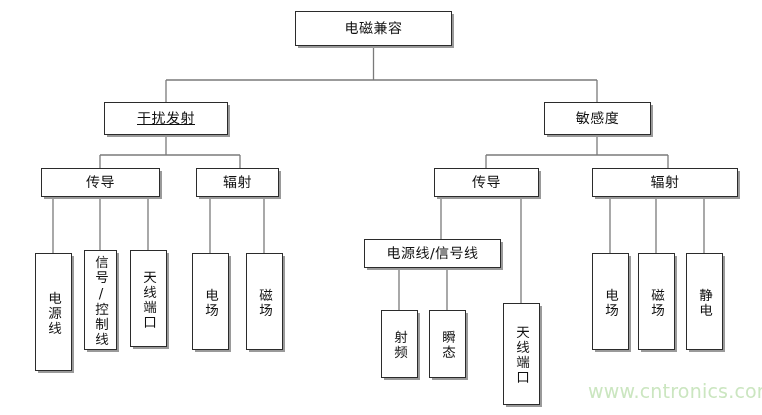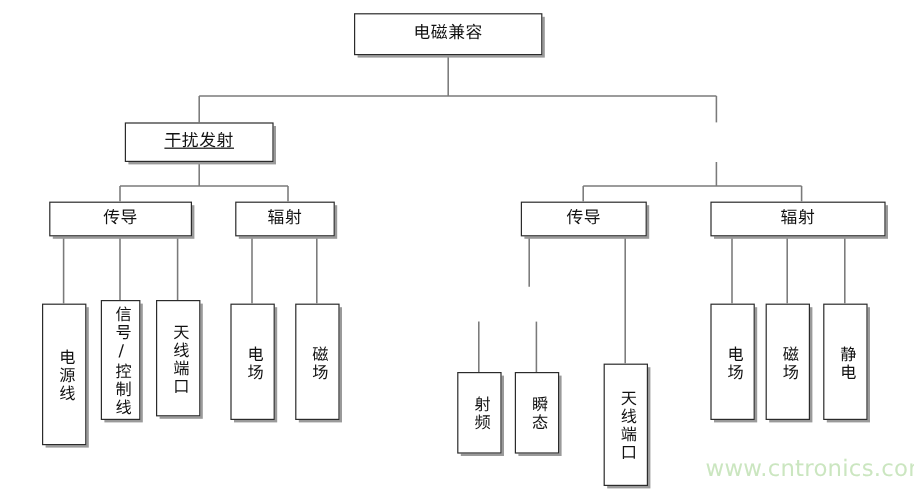--- a/index.html
+++ b/index.html
@@ -106,33 +106,35 @@
 
       <path d="M 610 197 L 610 253"></path>
       <path d="M 656 197 L 656 253"></path>
       <path d="M 704 197 L 704 253"></path>
     </g>
   </svg>
 
   <div class="node horiz shadowed" style="left:295px; top:11px; width:157px; height:35px;">电磁兼容</div>
 
   <div class="node horiz shadowed" style="left:104px; top:102px; width:124px; height:33px;text-decoration:underline;">干扰发射</div>
+  <div class="node horiz shadowed" style="left:544px; top:102px; width:107px; height:33px;">敏感度</div>
 
   <div class="node horiz shadowed" style="left:41px; top:168px; width:119px; height:29px;">传导</div>
   <div class="node horiz shadowed" style="left:196px; top:168px; width:83px; height:29px;">辐射</div>
   <div class="node horiz shadowed" style="left:434px; top:168px; width:105px; height:29px;">传导</div>
   <div class="node horiz shadowed" style="left:592px; top:168px; width:146px; height:29px;">辐射</div>
 
   <div class="node vert shadowed" style="left:35px; top:253px; width:37px; height:118px;">电源线</div>
   <div class="node vert wrap2 shadowed" style="left:84px; top:250px; width:33px; height:100px;">信号/控制线</div>
   <div class="node vert shadowed" style="left:130px; top:250px; width:37px; height:97px;">天线端口</div>
 
   <div class="node vert shadowed" style="left:192px; top:253px; width:37px; height:97px;">电场</div>
   <div class="node vert shadowed" style="left:246px; top:253px; width:37px; height:97px;">磁场</div>
 
+  <div class="node horiz shadowed" style="left:364px; top:239px; width:137px; height:29px;">电源线/信号线</div>
 
   <div class="node vert shadowed" style="left:381px; top:310px; width:37px; height:68px;">射频</div>
   <div class="node vert shadowed" style="left:429px; top:310px; width:37px; height:68px;">瞬态</div>
   <div class="node vert shadowed" style="left:503px; top:303px; width:37px; height:102px;">天线端口</div>
 
   <div class="node vert shadowed" style="left:592px; top:253px; width:37px; height:97px;">电场</div>
   <div class="node vert shadowed" style="left:638px; top:253px; width:37px; height:97px;">磁场</div>
   <div class="node vert shadowed" style="left:686px; top:253px; width:37px; height:97px;">静电</div>
 
   <div id="watermark">www.cntronics.com</div>

